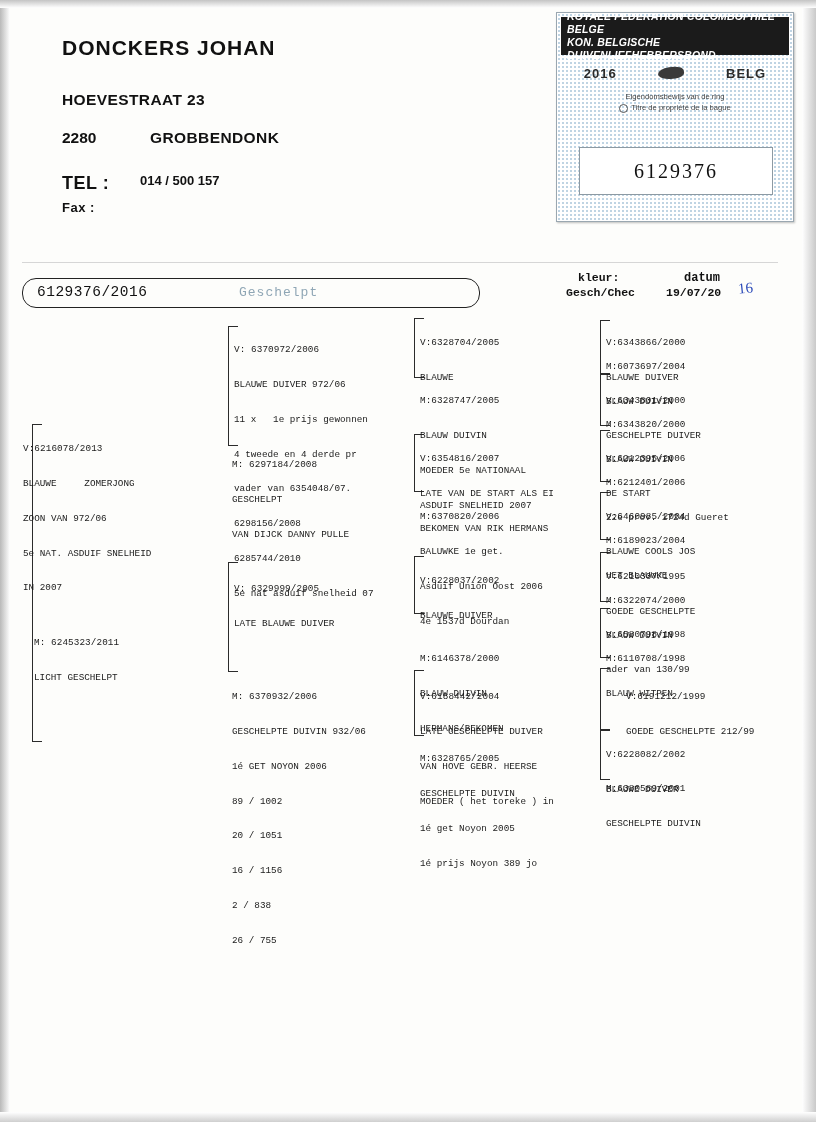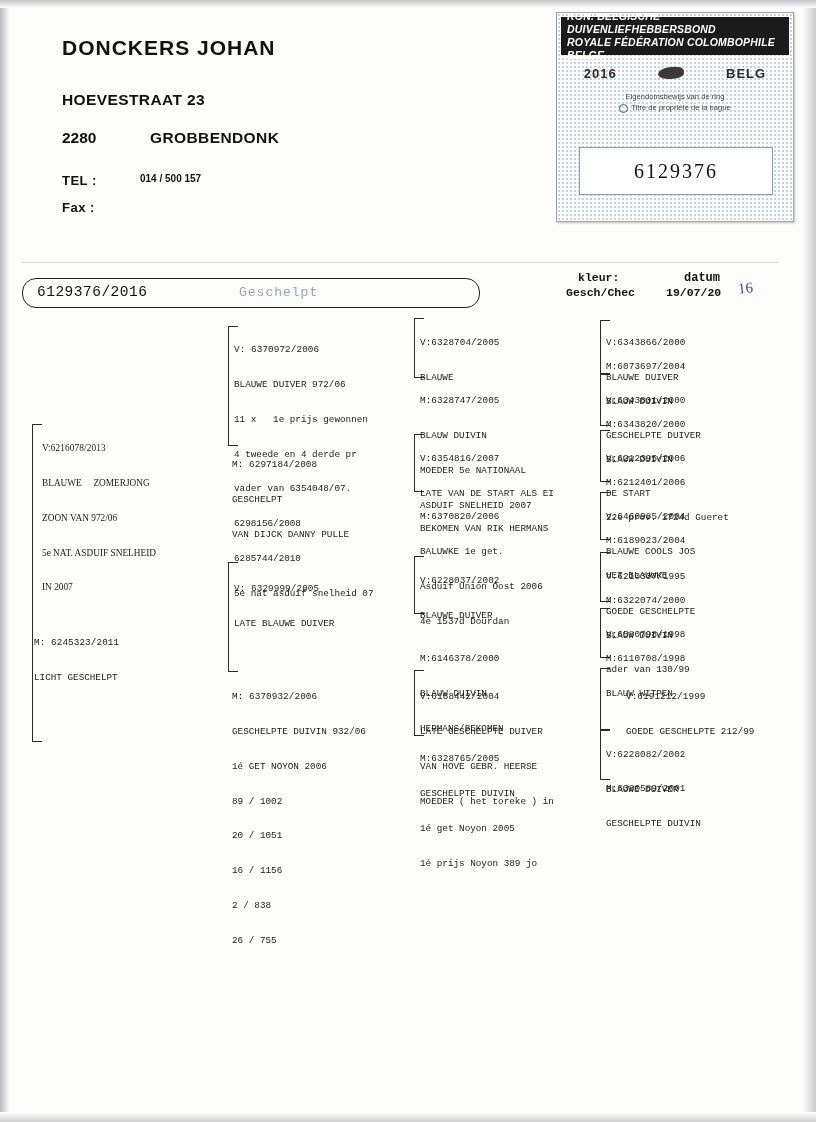--- a/index.html
+++ b/index.html
@@ -23,22 +23,22 @@
   .edge-bottom{position:absolute;left:0;bottom:0;width:816px;height:10px;background:linear-gradient(to top,#cfcfcf,#ffffff);}
 
   
   .owner-name{
     position:absolute;left:62px;top:36px;
     font-size:21px;font-weight:bold;letter-spacing:1px;
   }
   .addr1{position:absolute;left:62px;top:91px;font-size:15.5px;font-weight:bold;letter-spacing:.4px;}
   .zip{position:absolute;left:62px;top:129px;font-size:15.5px;font-weight:bold;}
   .city{position:absolute;left:150px;top:129px;font-size:15.5px;font-weight:bold;letter-spacing:.4px;}
-  .tel-lbl{position:absolute;left:62px;top:173px;font-size:13px;font-weight:bold;letter-spacing:.5px;}
-  .tel-val{position:absolute;left:140px;top:173px;font-size:10px;font-weight:bold;}
+  .tel-lbl{position:absolute;left:62px;top:173px;font-size:18px;font-weight:bold;letter-spacing:.5px;}
+  .tel-val{position:absolute;left:140px;top:173px;font-size:13px;font-weight:bold;}
   .fax-lbl{position:absolute;left:62px;top:200px;font-size:13px;font-weight:bold;letter-spacing:.5px;}
   .fax-val{position:absolute;left:140px;top:200px;font-size:13px;font-weight:bold;}
 
   
   .ring-label{
     position:absolute;left:556px;top:12px;width:236px;height:208px;
     background:#ffffff;
     border:1px solid #9aa7b0;
     box-shadow:1px 1px 2px rgba(0,0,0,.25);
     overflow:hidden;
@@ -132,22 +132,22 @@
   <div class="zip">2280</div>
   <div class="city">GROBBENDONK</div>
   <div class="tel-lbl">TEL :</div>
   <div class="tel-val">014 / 500 157</div>
   <div class="fax-lbl">Fax :</div>
   <div class="fax-val"></div>
 
   <div class="ring-label">
     <div class="ring-dots"></div>
     <div class="ring-band">
+      <div>ROYALE FÉDÉRATION COLOMBOPHILE BELGE</div>
       <div>KON. BELGISCHE DUIVENLIEFHEBBERSBOND</div>
-      <div>ROYALE FÉDÉRATION COLOMBOPHILE BELGE</div>
     </div>
     <div class="ring-year-row">
       <span>2016</span>
       <span class="ring-bird"></span>
       <span>BELG</span>
     </div>
     <div class="ring-sub">
       <div>Eigendomsbewijs van de ring</div>
       <div>
         <span class="ring-radio"></span><span>Titre de propriété de la bague</span>
@@ -223,21 +223,21 @@
     </div>
     <div class="brk" style="left:600px;top:668px;height:62px;">
       <span class="t"></span>
         <span class="b"></span>
     </div>
     <div class="brk" style="left:600px;top:730px;height:50px;">
       <span class="t"></span>
         <span class="b"></span>
     </div>
 
-    <div class="node" style="left:42px;top:420px;font-family:Liberation Serif, serif;">
+    <div class="node" style="left:23px;top:420px;">
       <span class="ln hd">V:6216078/2013</span>
       <span class="ln">BLAUWE     ZOMERJONG</span>
       <span class="ln">ZOON VAN 972/06</span>
       <span class="ln">5e NAT. ASDUIF SNELHEID</span>
       <span class="ln">IN 2007</span>
     </div>
     <div class="node" style="left:34px;top:614px;">
       <span class="ln hd">M: 6245323/2011</span>
       <span class="ln">LICHT GESCHELPT</span>
     </div>

